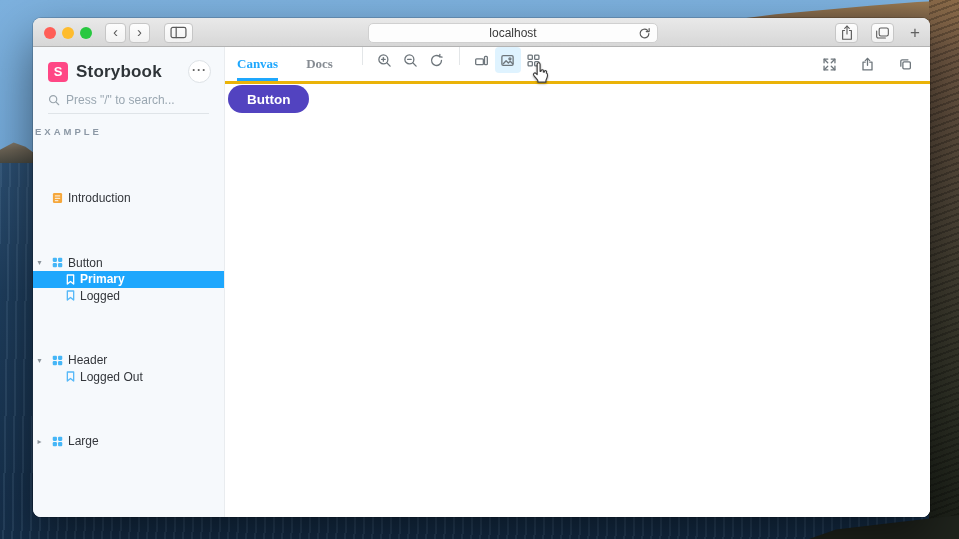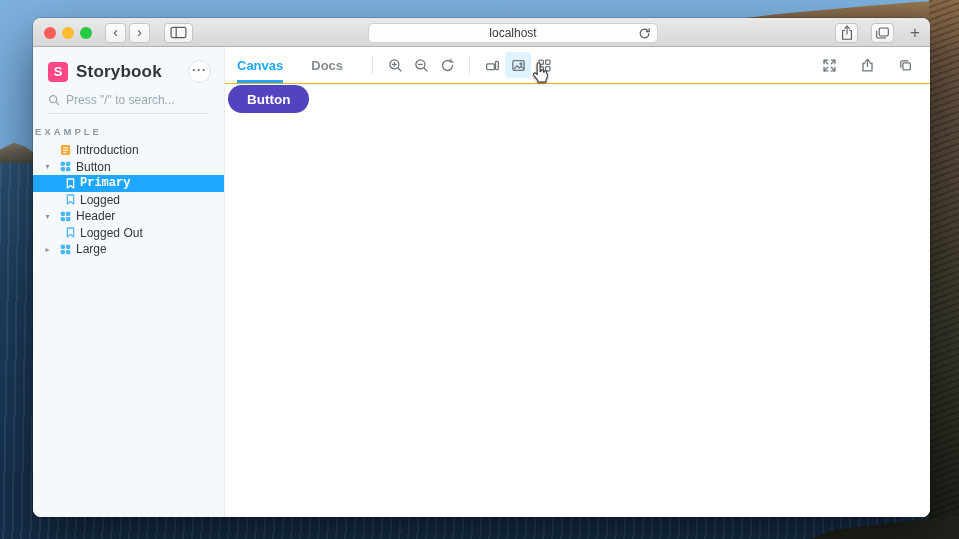--- a/index.html
+++ b/index.html
@@ -65,35 +65,35 @@
           border:1.5px solid #dde2e6; color:#666; display:flex; align-items:center; justify-content:center;
           font-size:12px; font-weight:700; letter-spacing:1px; padding-bottom:4px; }
   .search-row { margin:10px 15px 0 15px; display:flex; align-items:center; gap:6px;
           border-bottom:1px solid #dfe4e8; padding-bottom:6px; }
   .search-input { border:none; outline:none; background:transparent; width:140px;
           font-size:12px; color:#54606a; font-family:"Liberation Sans",sans-serif; }
   .search-input::placeholder { color:#9aa7b1; }
   .tree { margin-top:12px; }
   .section-label { padding:0 0 5px 2px; font-size:9.5px; font-weight:700; letter-spacing:3px; color:#8c98a5; }
   .tree-row { display:flex; align-items:center; height:16.5px; cursor:pointer; color:#33363b; }
-  .tree-row.d0 { padding-left:8px; }
+  .tree-row.d0 { padding-left:0;margin-top:48px; }
   .tree-row.d0 .chev { width:13px; text-align:center; font-size:8px; color:#8b949b; }
   .tree-row.d0 .node-icon { margin-left:6px; }
   .tree-row.d1 { padding-left:33px; }
   .node-icon { display:flex; align-items:center; margin-right:5px; }
   .node-icon.component { color:var(--component-icon,#45b6f7); }
   .node-icon.story { color:#56b8f8; }
   .node-label { font-size:12px; }
-  .tree-row.selected { background:var(--accent,#1ea7fd);font-family:Liberation Mono, monospace; }
+  .tree-row.selected { background:var(--accent,#1ea7fd); }
   .tree-row.selected .node-label { color:#fff; font-weight:700; }
   .tree-row.selected .node-icon,.tree-row.selected .chev { color:#fff; }
 
   
   .canvas-col { flex:1; display:flex; flex-direction:column; background:#fff; min-width:0; }
-  .sb-toolbar { height:37px; flex:none; display:flex; align-items:center; padding:0 12px; border-bottom:1px solid #eab308; }
+  .sb-toolbar { height:37px; flex:none; display:flex; padding:0 12px; border-bottom:3px solid #eab308;font-family:Liberation Serif, serif; }
   .tab { height:100%; display:flex; align-items:center; font-size:13px; font-weight:700; color:#868c93; }
   .tab.active { color:var(--accent,#1ea7fd); box-shadow:inset 0 -3px 0 var(--accent,#1ea7fd); }
   .tab-canvas { margin-right:28px; }
   .tab-docs { margin-right:20px; }
   .tb-sep { width:1px; height:18px; background:#e3e6e8; margin:0 9px; flex:none; }
   .tb-btn { width:26px; height:26px; border-radius:4px; display:flex; align-items:center; justify-content:center; flex:none; }
   .tb-btn svg { fill:none; stroke:#6e767c; stroke-width:1.4; stroke-linecap:round; stroke-linejoin:round; }
   .tb-btn.hovered { background:rgba(30,167,253,.14); }
   .tb-right { margin-left:auto; display:flex; align-items:center; gap:12px; }
   .story-area { flex:1; position:relative; background:#fff; }

